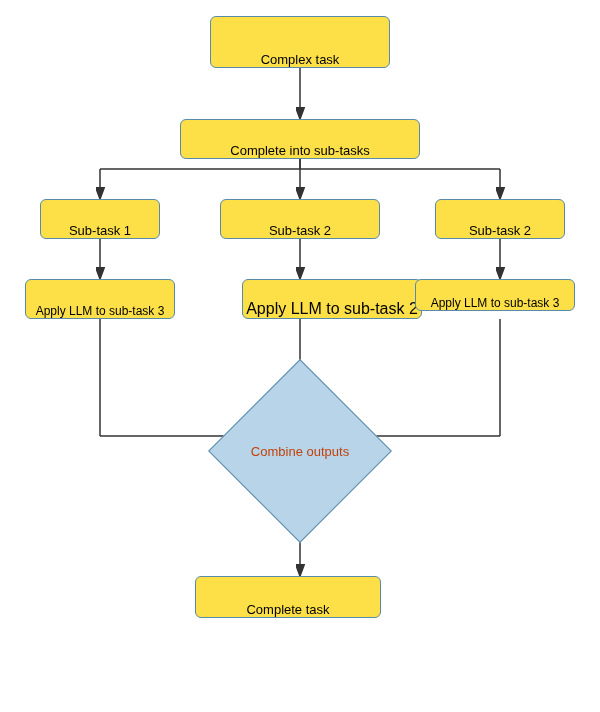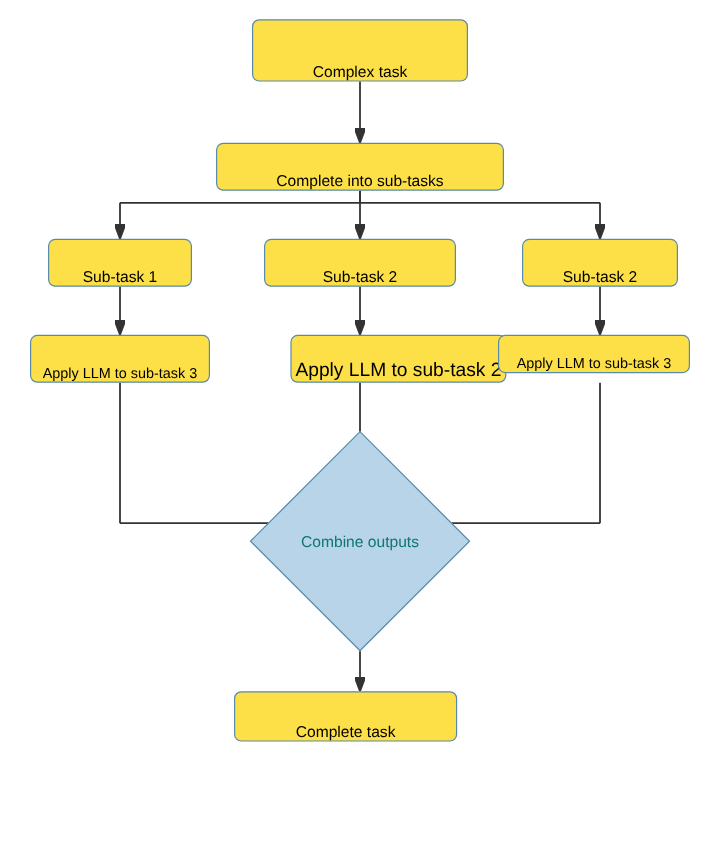--- a/index.html
+++ b/index.html
@@ -54,21 +54,21 @@
     }
 
     .diamond-text {
       position: absolute;
       width: 130px;
       height: 130px;
       display: flex;
       align-items: center;
       justify-content: center;
       font-size: 13px;
-      color: #0f766e;
+      color: #c2410c;
       text-align: center;
     }
 
     
     .arrows-svg {
       position: absolute;
       top: 0;
       left: 0;
       width: 100%;
       height: 100%;

